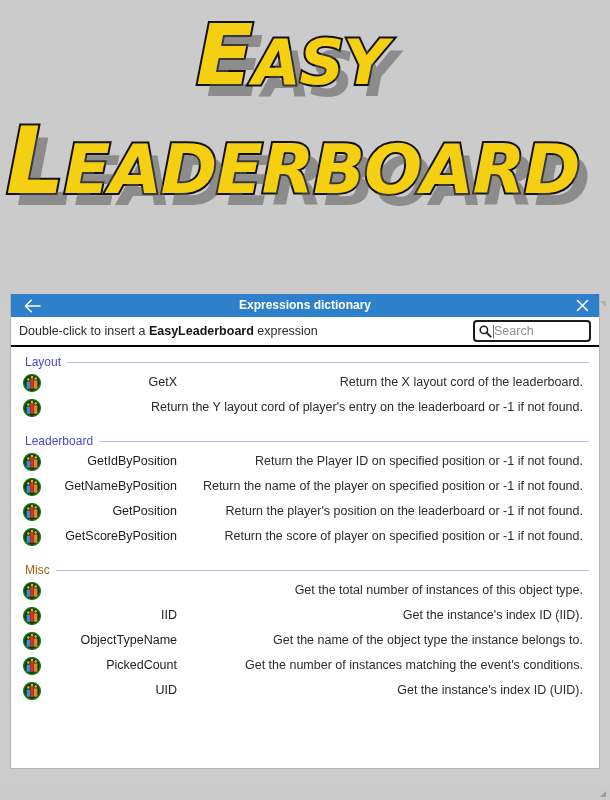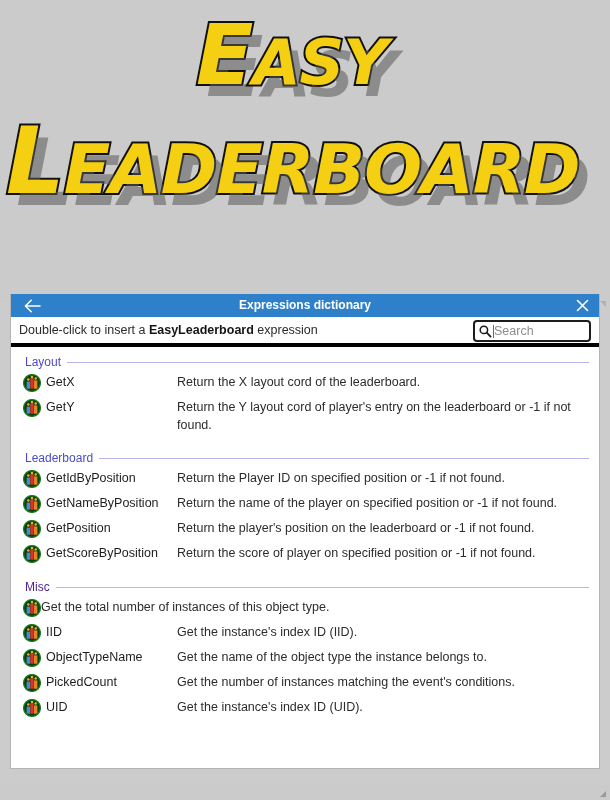--- a/index.html
+++ b/index.html
@@ -82,21 +82,21 @@
     right: 6px; top: 0;
     width: 22px; height: 23px;
     display: flex; align-items: center; justify-content: center;
     cursor: pointer;
   }
 
   
   #info-row {
     flex: 0 0 auto;
     height: 30px;
-    border-bottom: 4px solid #000000;
+    border-bottom: 2px solid #000000;
     display: flex;
     align-items: center;
     padding: 0 6px 0 8px;
     background: #ffffff;
     position: relative;
   }
   #info-text {
     font-size: 12.5px;
     color: #2a2a2a;
     white-space: nowrap;
@@ -132,20 +132,21 @@
     margin-left: -1px;
   }
   #search-input::placeholder { color: #8e8e8e; opacity: 1; }
 
   
   #list-body {
     flex: 1 1 auto;
     background: #ffffff;
     overflow: hidden;
     padding-top: 6px;
+    text-align: right;
   }
 
   .group { margin: 0 0 0 0; }
   .group-header {
     display: flex;
     align-items: center;
     gap: 6px;
     padding: 2px 10px 1px 14px;
   }
   .group-title {
@@ -269,21 +270,20 @@
           <svg class="row-icon" viewBox="0 0 18 18">
             <circle cx="9" cy="9" r="8.4" fill="#0b3d0b"></circle>
             <circle cx="9" cy="9" r="8.4" fill="none" stroke="#1d7a1d" stroke-width="1.3"></circle>
             <rect x="3.6" y="7.6" width="3.4" height="7.1" fill="#3d8fd6"></rect>
             <rect x="7.3" y="4.2" width="3.4" height="10.5" fill="#d8332c"></rect>
             <rect x="11.0" y="6.4" width="3.4" height="8.3" fill="#e2852a"></rect>
             <circle cx="5.3" cy="5.6" r="1.25" fill="#e8b62a"></circle>
             <circle cx="9.0" cy="2.9" r="1.25" fill="#e8b62a"></circle>
             <circle cx="12.7" cy="4.6" r="1.25" fill="#e8b62a"></circle>
           </svg>
-          <span class="row-name">GetY</span>
           <span class="row-desc">Return the Y layout cord of player's entry on the leaderboard or -1 if not found.</span>
         </div>
       </div>
       <div class="group-gap"></div>
       <div class="group">
         <div class="group-header">
           <span class="group-title" style="color: rgb(74, 74, 203);">Leaderboard</span>
           <span class="group-rule"></span>
         </div>
         <div class="row">
@@ -339,21 +339,21 @@
             <circle cx="9.0" cy="2.9" r="1.25" fill="#e8b62a"></circle>
             <circle cx="12.7" cy="4.6" r="1.25" fill="#e8b62a"></circle>
           </svg>
           <span class="row-name">GetScoreByPosition</span>
           <span class="row-desc">Return the score of player on specified position or -1 if not found.</span>
         </div>
       </div>
       <div class="group-gap"></div>
       <div class="group">
         <div class="group-header">
-          <span class="group-title" style="color: #4c1d95;">Misc</span>
+          <span class="group-title" style="color: #a16207;">Misc</span>
           <span class="group-rule"></span>
         </div>
         <div class="row">
           <svg class="row-icon" viewBox="0 0 18 18">
             <circle cx="9" cy="9" r="8.4" fill="#0b3d0b"></circle>
             <circle cx="9" cy="9" r="8.4" fill="none" stroke="#1d7a1d" stroke-width="1.3"></circle>
             <rect x="3.6" y="7.6" width="3.4" height="7.1" fill="#3d8fd6"></rect>
             <rect x="7.3" y="4.2" width="3.4" height="10.5" fill="#d8332c"></rect>
             <rect x="11.0" y="6.4" width="3.4" height="8.3" fill="#e2852a"></rect>
             <circle cx="5.3" cy="5.6" r="1.25" fill="#e8b62a"></circle>

